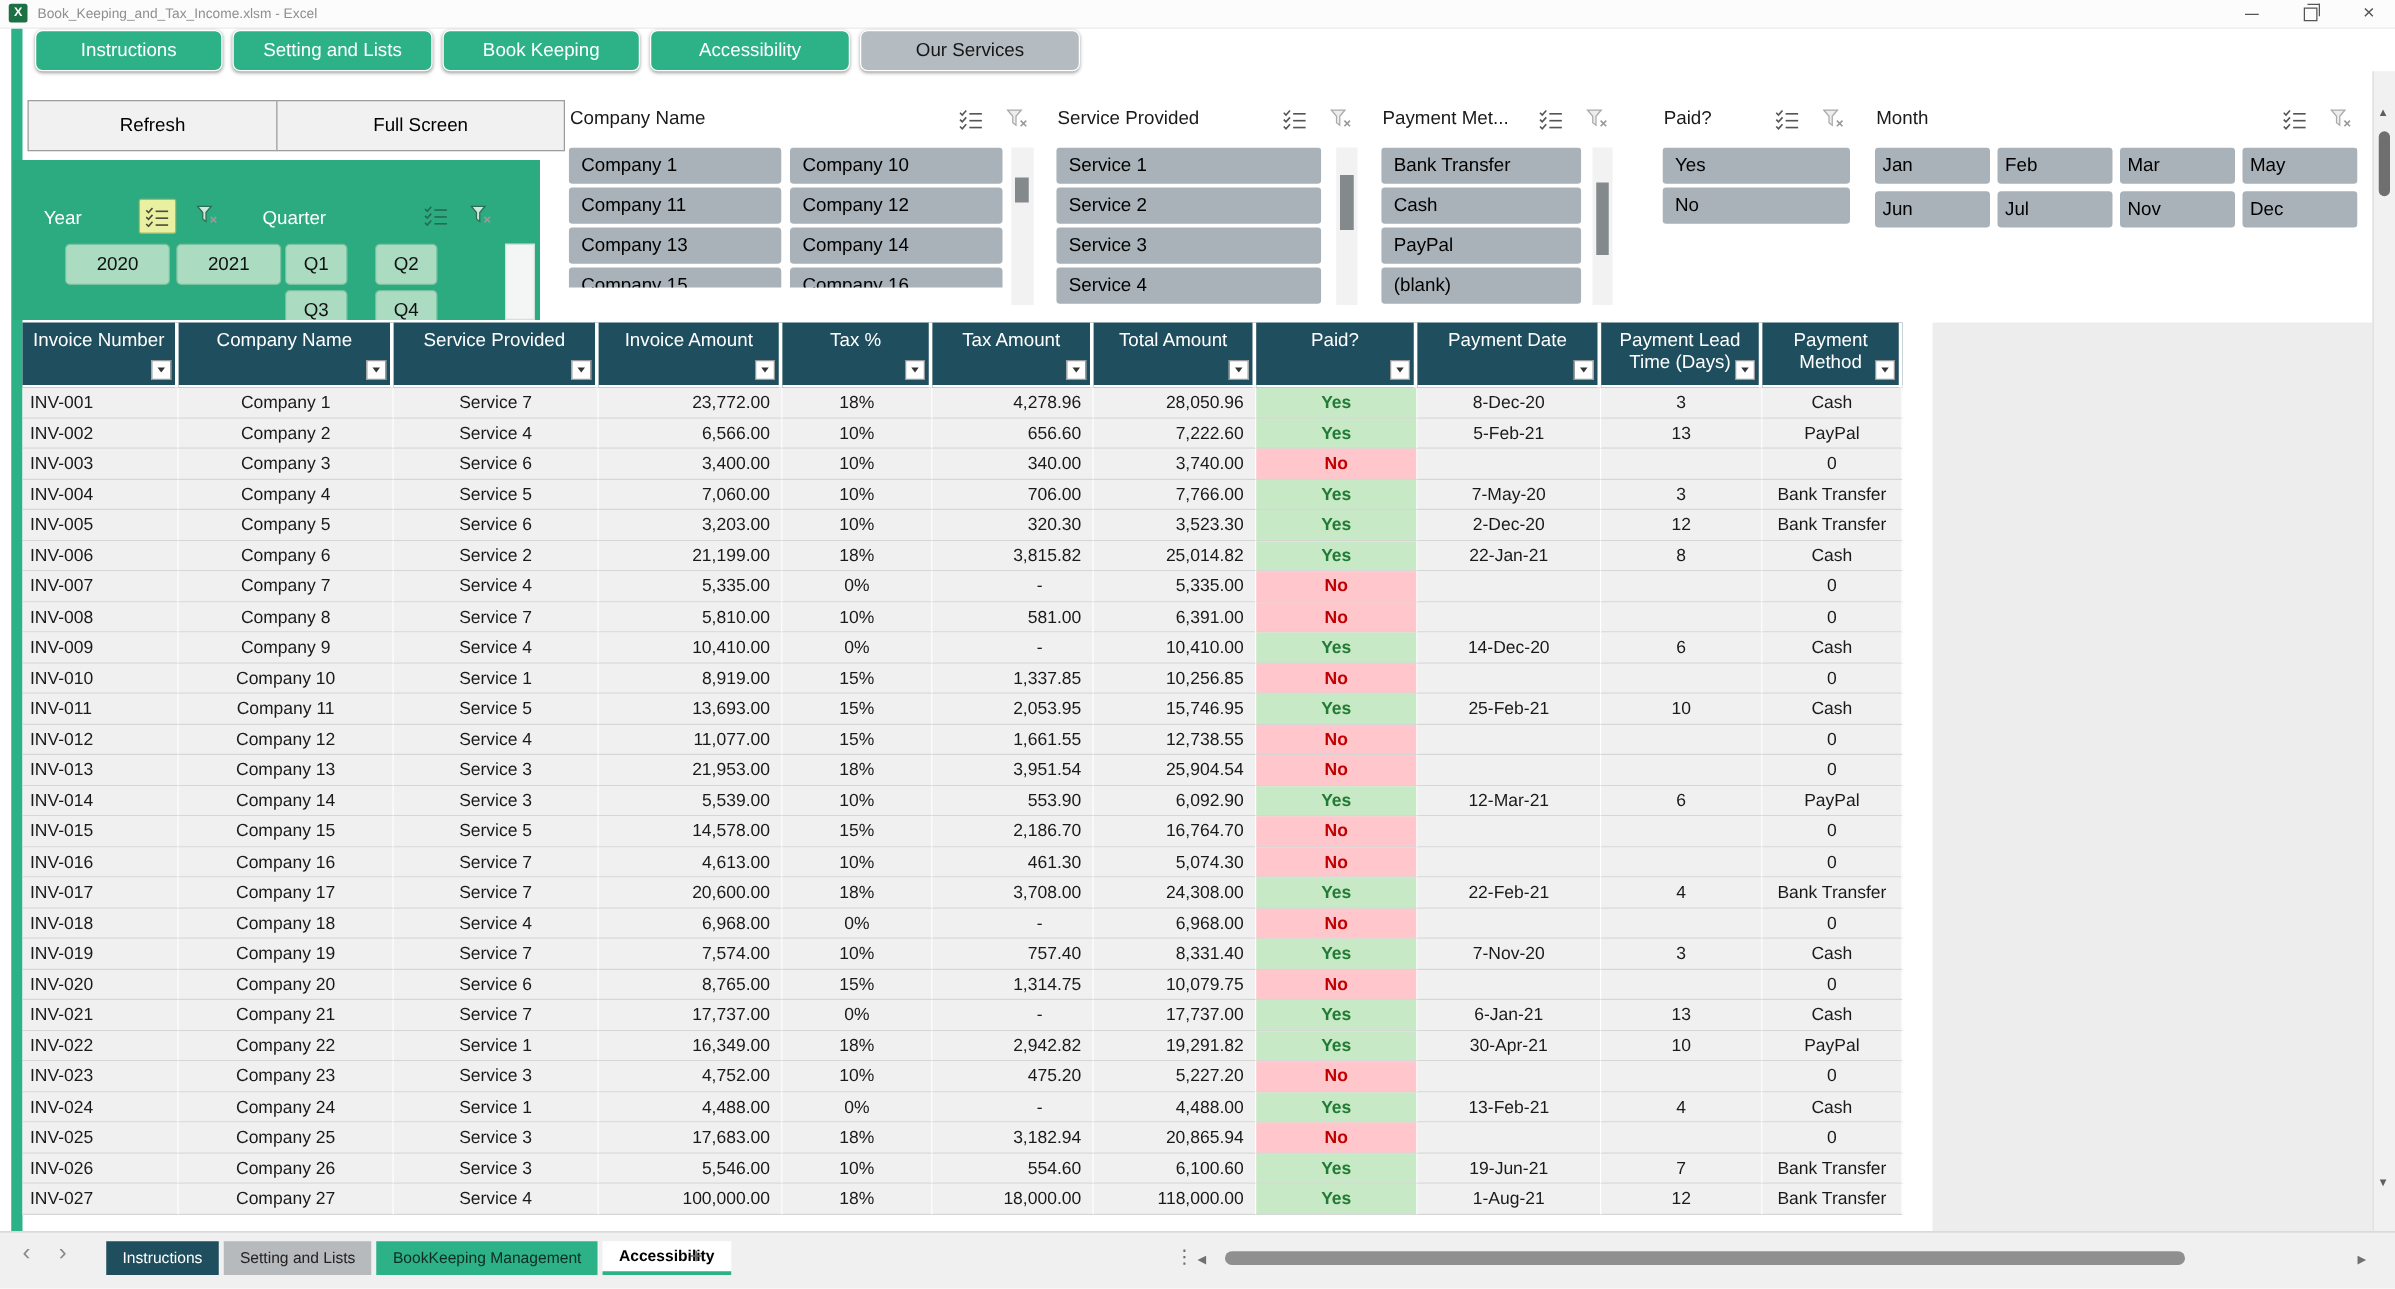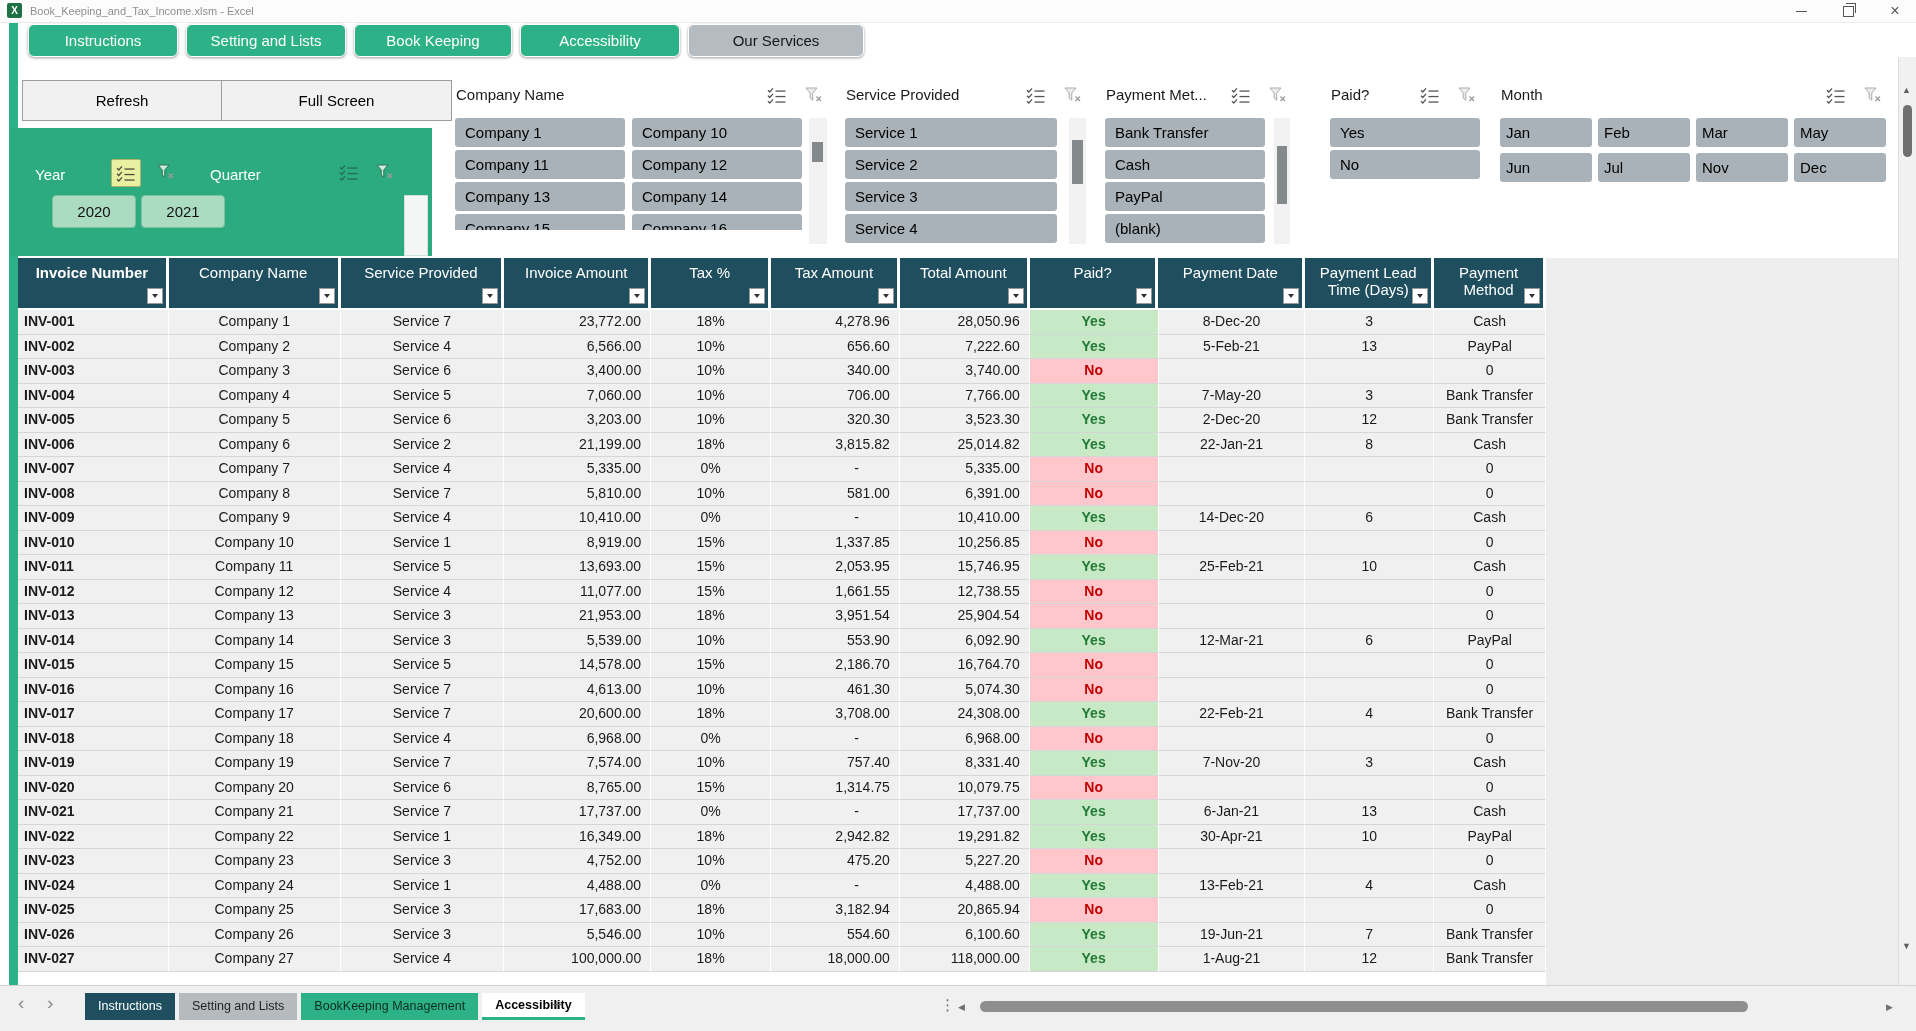--- a/index.html
+++ b/index.html
@@ -86,21 +86,21 @@
   .tablewrap{position:absolute;left:18px;top:258px;width:1528px;}
   .thead{display:flex;}
   .th{background:#1f4e5e;color:#fff;font-size:15px;line-height:17px;text-align:center;position:relative;
       box-sizing:border-box;border-right:3px solid #fff;border-bottom:2px solid #fff;height:52px;padding:6px 4px 0 4px;cursor:pointer;}
   .filter-btn{position:absolute;right:3px;bottom:4px;width:16px;height:16px;background:#fff;border:1px solid #999;
               box-sizing:border-box;display:flex;align-items:center;justify-content:center;cursor:pointer;}
   .filter-btn .tri{border-left-width:3.5px;border-right-width:3.5px;border-top-width:4.5px;border-top-color:#333;}
   .tr{display:flex;height:24.5px;}
   .td{background:#f0f0f0;box-sizing:border-box;border-right:1px solid #fff;border-bottom:1px solid #d6d6d6;
       font-size:14px;color:#1a1a1a;line-height:23px;white-space:nowrap;overflow:hidden;cursor:cell;}
-  .c0{width:151px;font-weight:bold;} .c1{width:172px;} .c2{width:164px;} .c3{width:147px;} .c4{width:120px;}
+  .c0{width:125px;} .c1{width:172px;} .c2{width:164px;} .c3{width:147px;} .c4{width:120px;}
   .c5{width:129px;} .c6{width:130px;} .c7{width:129px;} .c8{width:147px;} .c9{width:129px;} .c10{width:112px;}
   .td.c0{text-align:left;padding-left:6px;}
   .td.c1,.td.c2,.td.c4,.td.c7,.td.c8,.td.c9,.td.c10{text-align:center;}
   .td.c3,.td.c5,.td.c6{text-align:right;padding-right:9px;}
   .td.dash{padding-right:40px;}
   .td.yes{background:#c8e9c5;color:#217a36;font-weight:bold;}
   .td.no{background:#ffc6cc;color:#c00000;font-weight:bold;}
 
   
   .vscroll{position:absolute;left:1898px;top:57px;width:18px;height:928px;background:#f1f1f1;border-left:1px solid #dcdcdc;box-sizing:border-box;}
@@ -185,20 +185,26 @@
   <span class="tl-ico" id="quarter-fn">
       <svg width="18" height="16" viewBox="0 0 18 16">
         <path d="M1 1 h11 l-4.2 5 v7.2 l-2.6 -2.1 V6 Z" fill="#cdeadd" stroke="currentColor" stroke-width="1"></path>
         <path d="M11.5 9.5 l4.5 4.5 M16 9.5 l-4.5 4.5" stroke="#9a9a9a" stroke-width="1.3" fill="none"></path>
       </svg>
     </span>
   <div class="tl-items yr" id="year-items">
       <div class="tl-chip">2020</div>
       <div class="tl-chip">2021</div>
     </div>
+  <div class="tl-items qt" id="quarter-items">
+      <div class="tl-chip">Q1</div>
+      <div class="tl-chip">Q2</div>
+      <div class="tl-chip">Q3</div>
+      <div class="tl-chip">Q4</div>
+    </div>
   <div class="tl-scroll"></div>
 </div>
 
 <div class="slicer s0">
   <span class="sl-title">Company Name</span>
   <span class="sl-ms ms-ico" style="color: rgb(85, 85, 85);"><svg width="20" height="17" viewBox="0 0 20 17">
         <path d="M1 3.2 l1.8 1.8 L6 1.4" fill="none" stroke="currentColor" stroke-width="1.3"></path>
         <rect x="8.5" y="3.4" width="10" height="1.3" fill="currentColor"></rect>
         <path d="M1 8.7 l1.8 1.8 L6 6.9" fill="none" stroke="currentColor" stroke-width="1.3"></path>
         <rect x="8.5" y="8.9" width="10" height="1.3" fill="currentColor"></rect>

